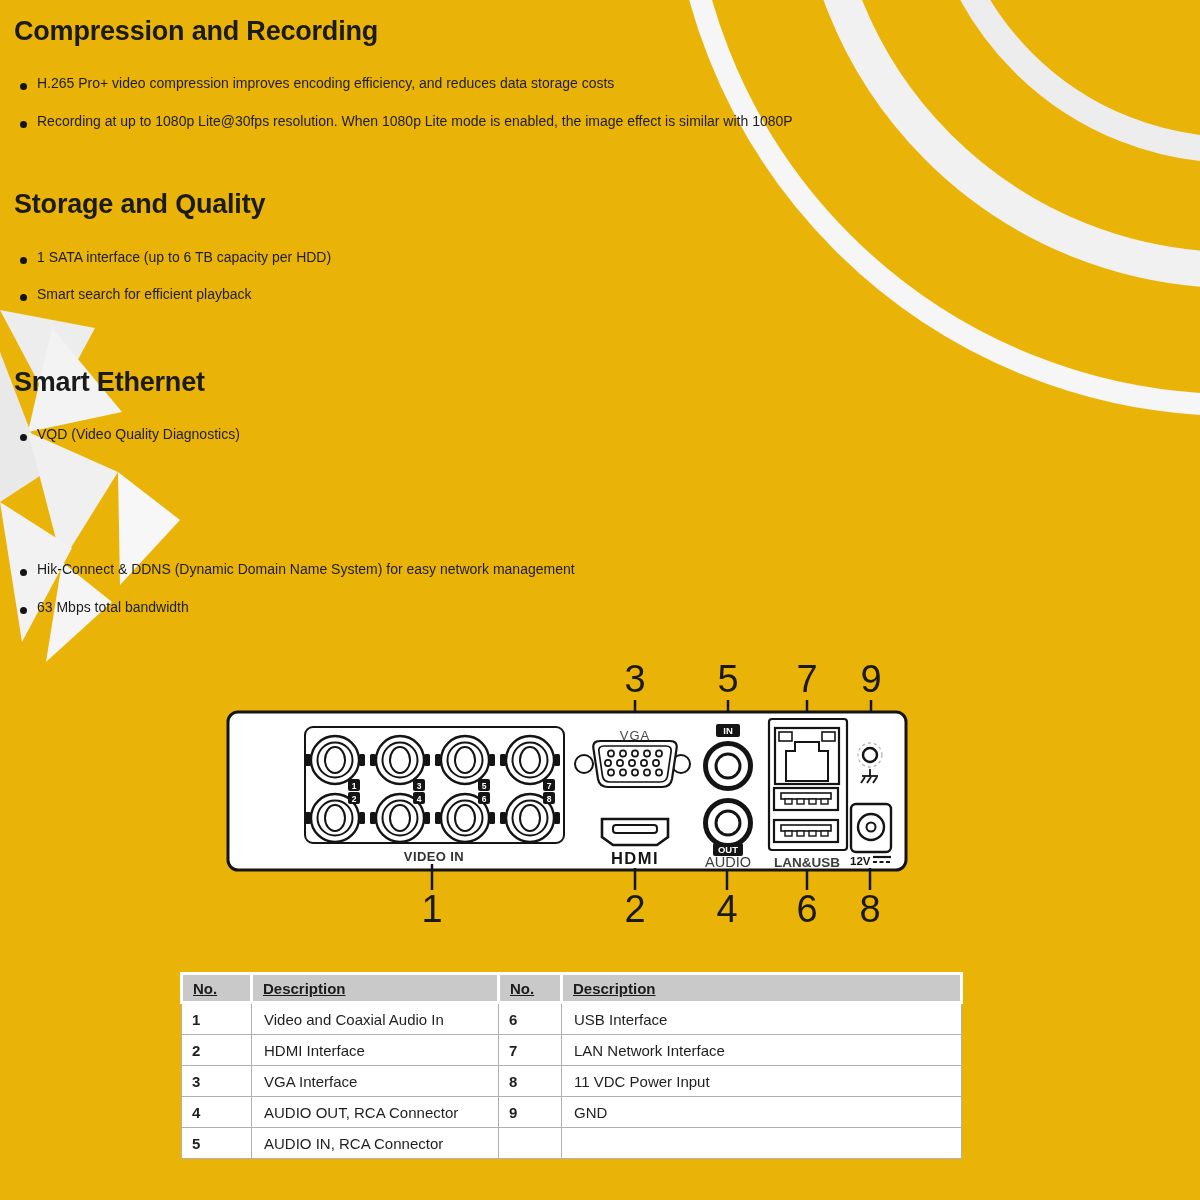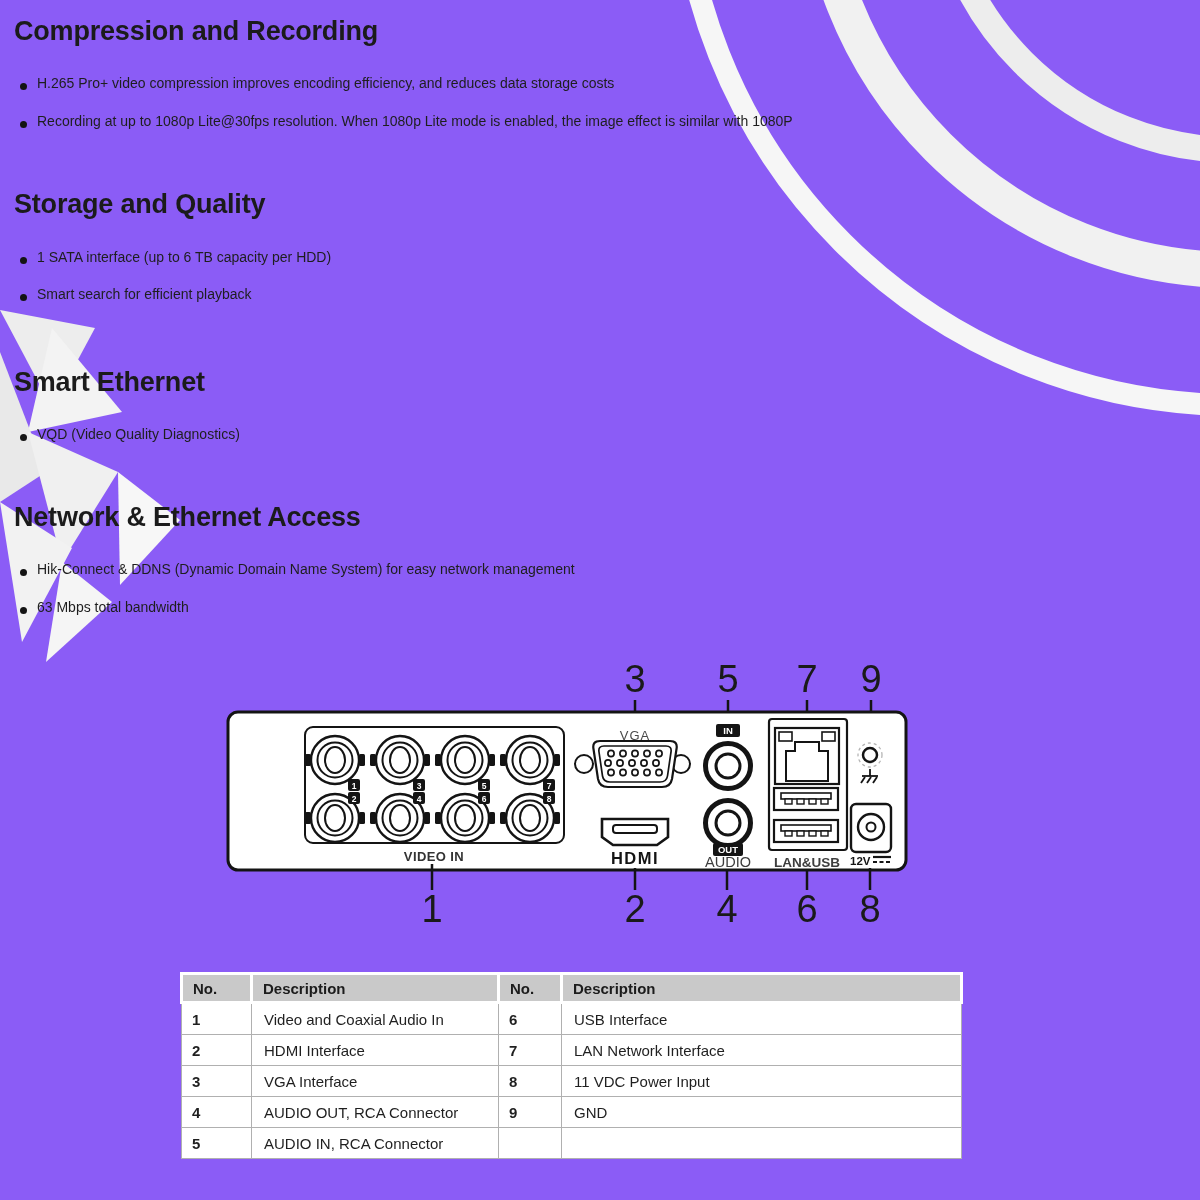--- a/index.html
+++ b/index.html
@@ -1,25 +1,25 @@
 <!DOCTYPE html>
 <html><head>
 <meta charset="utf-8">
 <style>
   html,body{margin:0;padding:0;}
   body{font-family:"Liberation Sans",sans-serif;background:#fff;}
-  .page{position:relative;width:1200px;height:1200px;overflow:hidden;background:#8b5cf6;}
+  .page{position:relative;width:1200px;height:1200px;overflow:hidden;background:#eab308;}
   svg.watermark{position:absolute;left:0;top:0;z-index:0;}
   .content{position:absolute;left:0;top:0;width:1200px;height:1200px;z-index:1;}
   .heading{position:absolute;left:14px;margin:0;font-size:27px;font-weight:700;color:#1b1b1b;letter-spacing:-0.2px;white-space:nowrap;}
   .bullet{position:absolute;left:20px;display:flex;align-items:flex-start;font-size:14px;color:#1e1e1e;white-space:nowrap;}
   .bullet .dot{flex:0 0 auto;width:7px;height:7px;border-radius:50%;background:#141414;margin:8px 10px 0 0;}
   .diagram{position:absolute;left:0;top:645px;}
   .io-table{position:absolute;left:180px;top:972px;width:780px;border-collapse:collapse;table-layout:fixed;}
-  .io-table th{background:#c9c9c9;border:3px solid #ffffff;font-size:15px;font-weight:700;color:#1c1c1c;text-align:left;height:22px;padding:2px 8px 2px 10px;}
+  .io-table th{background:#c9c9c9;border:3px solid #ffffff;font-size:15px;font-weight:700;color:#1c1c1c;text-align:left;height:22px;padding:2px 8px 2px 10px;text-decoration:underline;}
   .io-table td{border:1px solid #b0b0b0;font-size:15px;color:#1f1f1f;height:26px;padding:2px 8px 2px 12px;vertical-align:middle;background:#fff;}
   .io-table td.num{font-weight:700;padding-left:10px;}
   .io-table{border-top:1px solid #c4c4c4;}
   text{font-family:"Liberation Sans",sans-serif;}
 </style>
 </head>
 <body>
 
 <div class="page">
 
@@ -57,21 +57,20 @@
       <span class="dot"></span>
       <span>Smart search for efficient playback</span>
     </div>
 
     <h2 class="heading" style="top:367px">Smart Ethernet</h2>
     <div class="bullet" style="top:426px">
       <span class="dot"></span>
       <span>VQD (Video Quality Diagnostics)</span>
     </div>
 
-    <h2 class="heading" style="top:502px">Network &amp; Ethernet Access</h2>
     <div class="bullet" style="top:561px">
       <span class="dot"></span>
       <span>Hik-Connect &amp; DDNS (Dynamic Domain Name System) for easy network management</span>
     </div>
     <div class="bullet" style="top:599px">
       <span class="dot"></span>
       <span>63 Mbps total bandwidth</span>
     </div>
 
     <svg class="diagram" width="1200" height="330" viewBox="0 645 1200 330">

